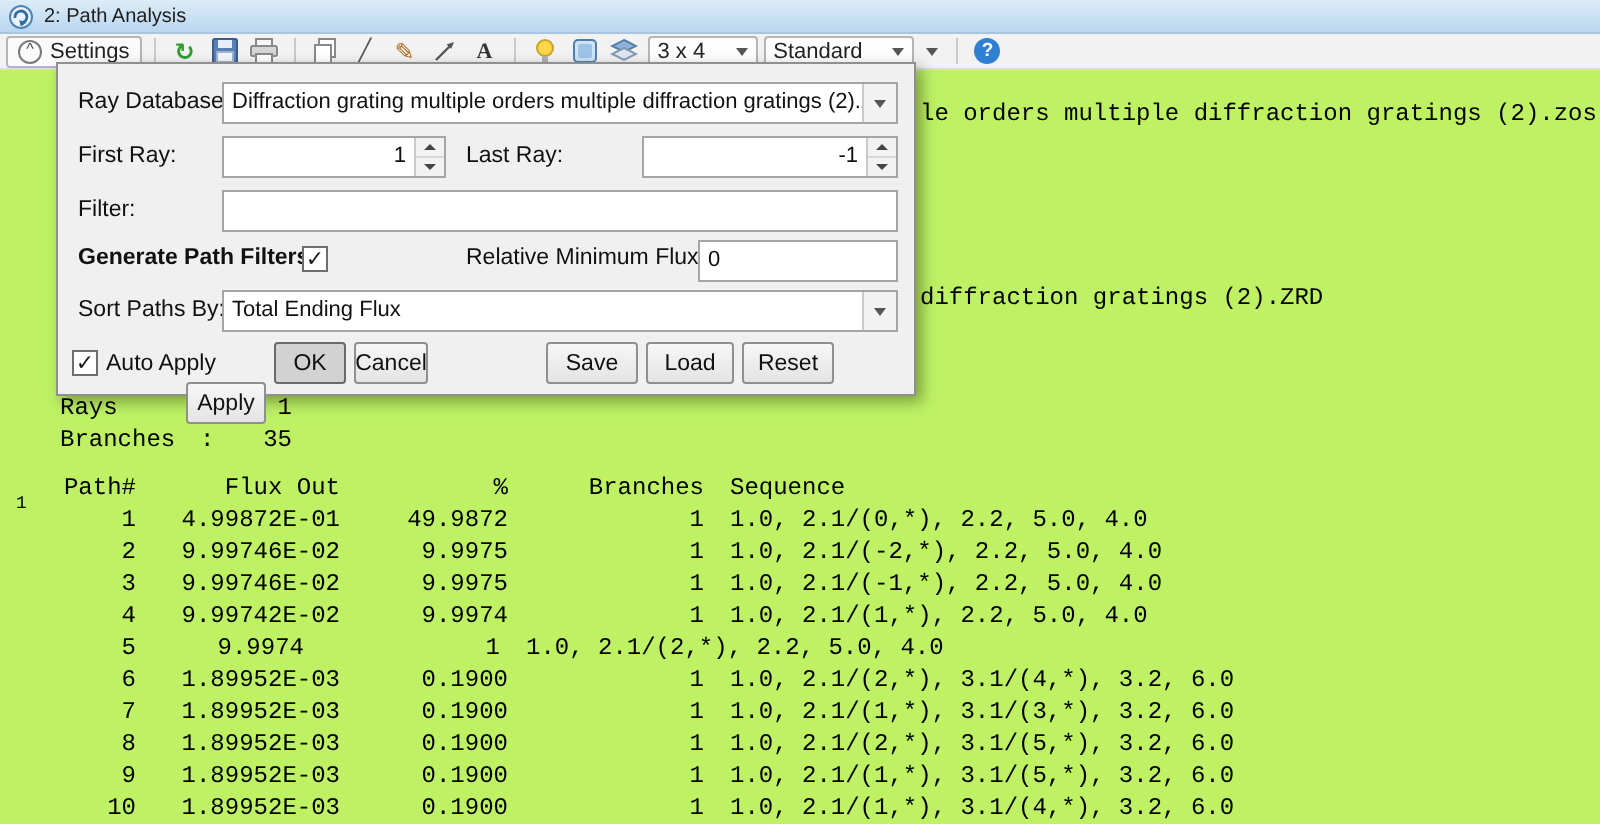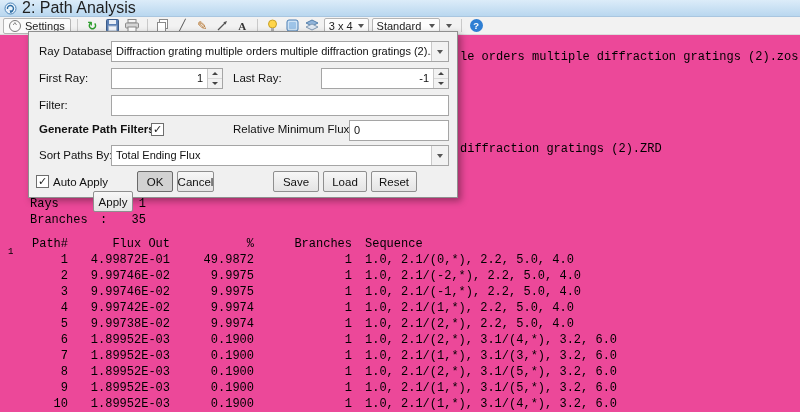--- a/index.html
+++ b/index.html
@@ -3,47 +3,47 @@
 <meta charset="utf-8">
 <style>
   html,body{margin:0;padding:0;background:#fff;}
   .screen{position:relative;width:800px;height:412px;background:#ffffff;overflow:hidden;
           font-family:"Liberation Sans",sans-serif;color:#111;}
 
   
   .titlebar{position:absolute;left:0;top:0;width:100%;height:17px;
             background:linear-gradient(#dcecf9,#b9d7ef);border-bottom:1px solid #a9c6e0;
             display:flex;align-items:center;gap:5px;padding-left:4px;box-sizing:border-box;}
-  .titlebar .title{font-size:16px;color:#1e1e1e;}
+  .titlebar .title{font-size:10px;color:#1e1e1e;}
 
   
   .toolbar{position:absolute;left:0;top:17px;width:100%;height:18px;background:#f2f2f2;
            border-bottom:1px solid #dcdcdc;display:flex;align-items:center;padding:0 3px;
            box-sizing:border-box;gap:3px;}
   .tbtn{display:flex;align-items:center;gap:4px;background:#fbfbfb;border:1px solid #b5b5b5;
         border-radius:2px;height:14px;padding:0 5px;font-size:11px;color:#222;}
   .chev-circle{width:10px;height:10px;border:1px solid #7a7a7a;border-radius:50%;
                font-size:8px;line-height:8px;text-align:center;color:#444;}
   .sep{width:1px;height:13px;background:#c9c9c9;margin:0 3px;}
   .ibtn{width:17px;height:16px;display:flex;align-items:center;justify-content:center;}
   .glyph{font-family:"DejaVu Sans",sans-serif;font-size:12px;line-height:12px;}
   .ico-refresh{color:#2e9e2e;font-weight:bold;}
   .ico-line{color:#555;font-size:11px;}
   .ico-pencil{color:#b06a1e;}
   .ico-text{color:#333;font-weight:bold;font-size:11px;font-family:"Liberation Serif",serif;}
-  .dd{display:flex;align-items:center;gap:5px;font-size:11px;color:#222;height:14px;
+  .dd{display:flex;align-items:center;gap:15px;font-size:11px;color:#222;height:14px;
       padding:0 4px;border:1px solid #b5b5b5;background:#fdfdfd;border-radius:2px;}
   .tri-down{width:0;height:0;border-left:3px solid transparent;border-right:3px solid transparent;border-top:4px solid #555;}
   .tri-up-s{width:0;height:0;border-left:3px solid transparent;border-right:3px solid transparent;border-bottom:3px solid #444;}
   .tri-down-s{width:0;height:0;border-left:3px solid transparent;border-right:3px solid transparent;border-top:3px solid #444;}
   .help-circle{width:13px;height:13px;border-radius:50%;background:#2f7fd3;color:#fff;
                font-size:9.5px;font-weight:bold;display:flex;align-items:center;justify-content:center;}
 
   
-  .doc{position:absolute;left:0;top:35px;right:0;bottom:0;background:#ec4899;
+  .doc{position:absolute;left:0;top:35px;right:0;bottom:0;background:#bef264;
        font-family:"Liberation Mono","DejaVu Sans Mono",monospace;font-size:12px;color:#000;}
   .frag{position:absolute;white-space:pre;}
   .page-marker{position:absolute;left:8px;top:212px;font-size:9px;}
   .stats{position:absolute;left:30px;top:161px;}
   .stat{display:flex;height:16px;line-height:16px;}
   .stat-label{width:70px;}
   .stat-colon{width:14px;}
   .stat-value{width:32px;text-align:right;}
   .ptable{position:absolute;left:30px;top:201px;}
   .trow{display:flex;height:16px;line-height:16px;white-space:pre;}
@@ -236,21 +236,20 @@
       </div>
       <div class="trow">
         <span class="c-path">4</span>
         <span class="c-flux">9.99742E-02</span>
         <span class="c-pct">9.9974</span>
         <span class="c-br">1</span>
         <span class="c-seq">1.0, 2.1/(1,*), 2.2, 5.0, 4.0</span>
       </div>
       <div class="trow">
         <span class="c-path">5</span>
-        <span class="c-flux">9.99738E-02</span>
         <span class="c-pct">9.9974</span>
         <span class="c-br">1</span>
         <span class="c-seq">1.0, 2.1/(2,*), 2.2, 5.0, 4.0</span>
       </div>
       <div class="trow">
         <span class="c-path">6</span>
         <span class="c-flux">1.89952E-03</span>
         <span class="c-pct">0.1900</span>
         <span class="c-br">1</span>
         <span class="c-seq">1.0, 2.1/(2,*), 3.1/(4,*), 3.2, 6.0</span>

